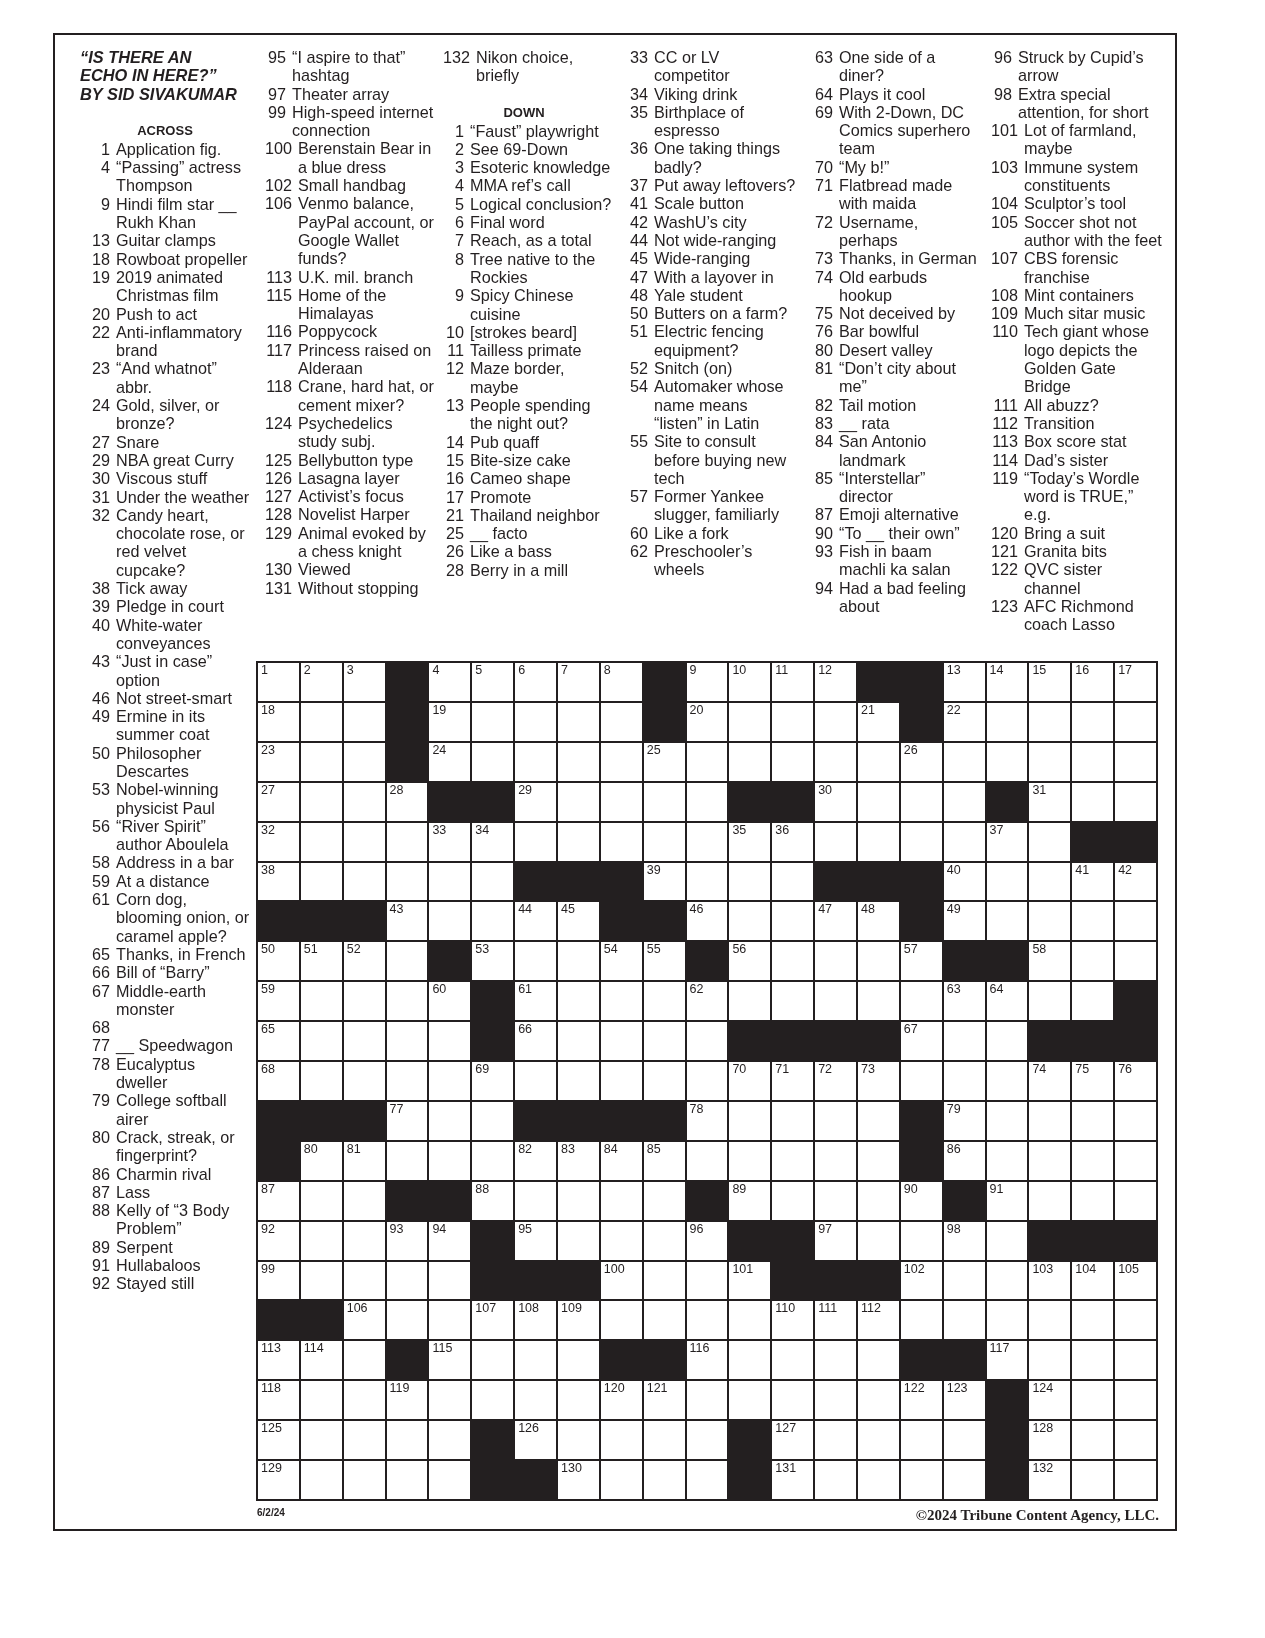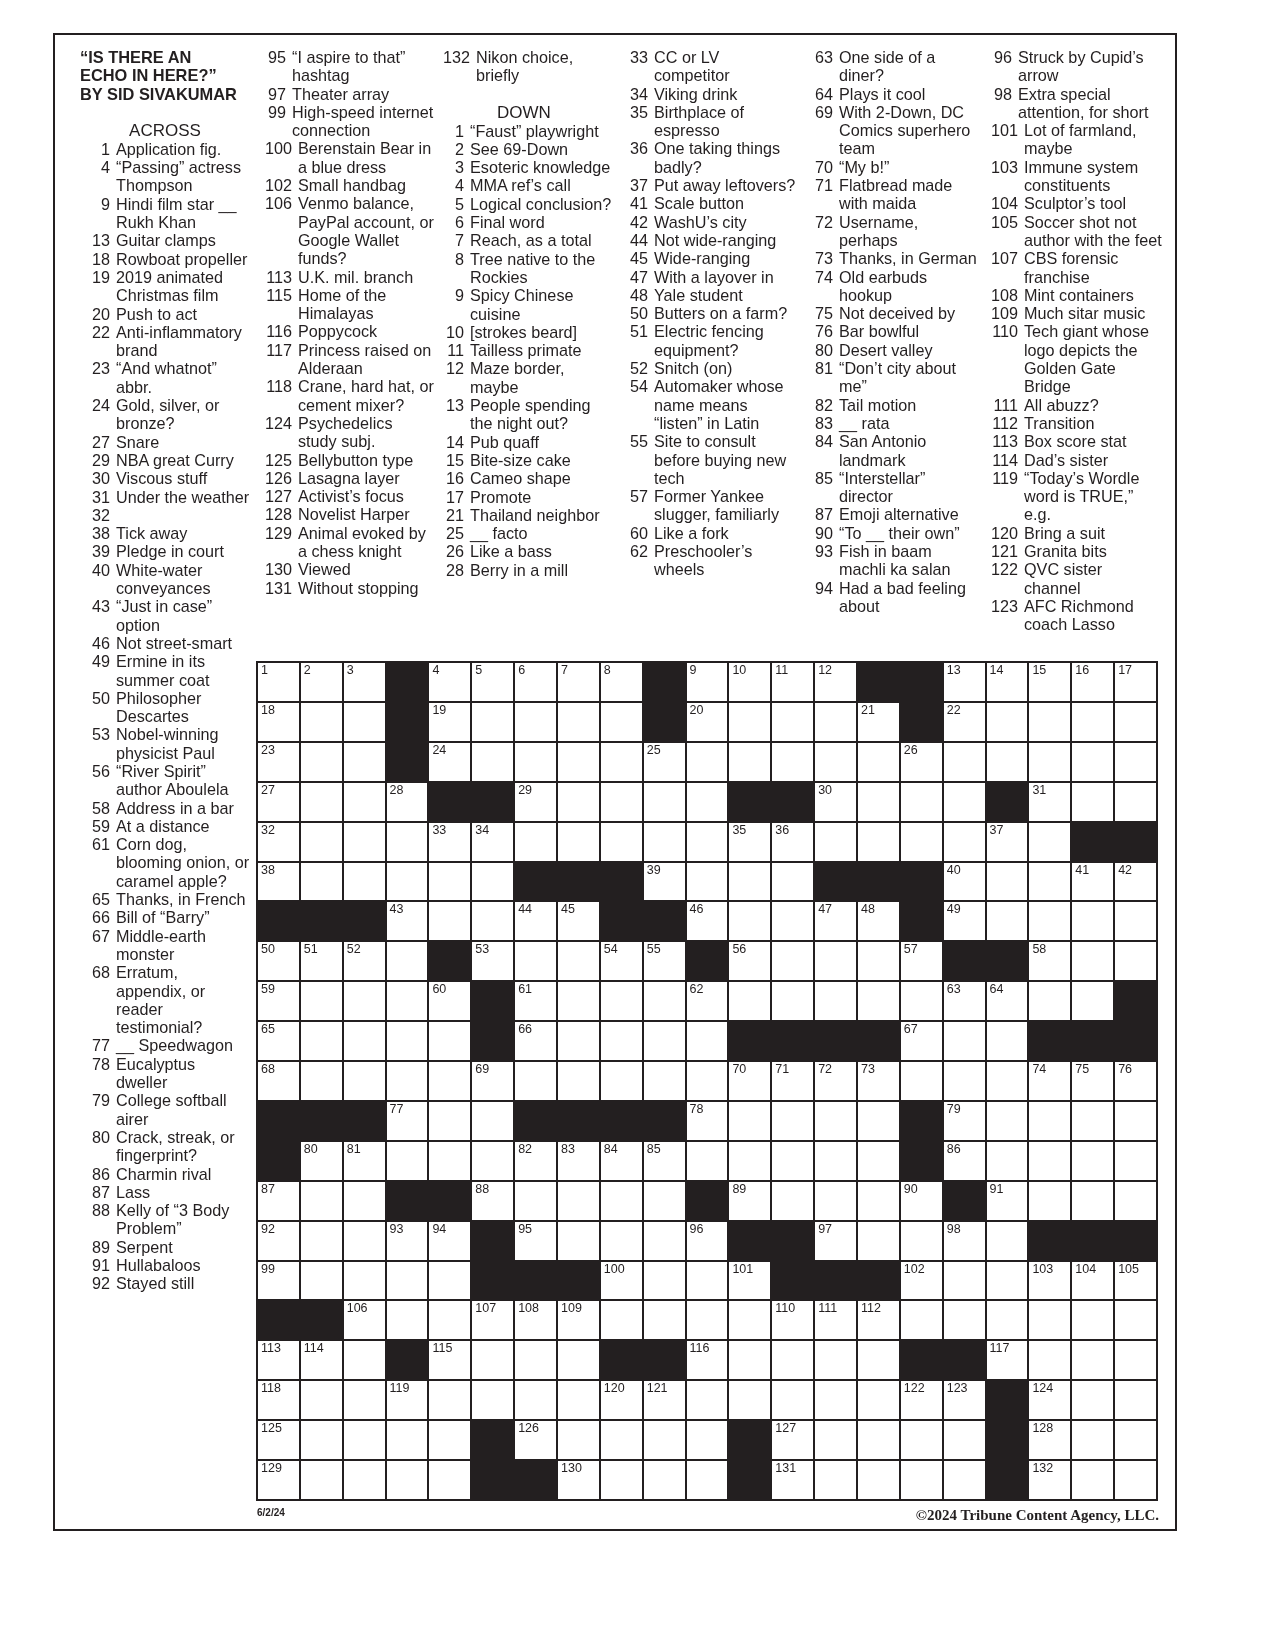--- a/index.html
+++ b/index.html
@@ -1,20 +1,20 @@
 <!DOCTYPE html>
 <html><head>
 <meta charset="utf-8">
 <style>
   html,body{margin:0;padding:0;background:#fff;}
   body{width:1265px;height:1638px;position:relative;font-family:"Liberation Sans",sans-serif;color:#231f20;}
   .frame{position:absolute;left:53px;top:33px;width:1124px;height:1498px;border:2px solid #231f20;box-sizing:border-box;}
   .col{position:absolute;top:48px;font-size:16.2px;line-height:18.3px;}
-  .title{font-weight:bold;font-size:16.4px;line-height:18.3px;text-transform:none;margin-bottom:18px;}
-  .hdr{font-weight:normal;font-size:17px;text-align:center;margin:2px 0 0 0;line-height:19px;}
+  .title{font-weight:bold;font-size:16.4px;line-height:18.3px;text-transform:none;margin-bottom:18px;font-style:italic;}
+  .hdr{font-weight:bold;font-size:13px;text-align:center;margin:2px 0 0 0;line-height:19px;}
   .clue{display:flex;}
   .clue .n{width:30px;text-align:right;flex:none;padding-right:6px;}
   .clue .t{flex:1;}
   .clue.w3 .n{width:36px;}
   #grid{position:absolute;left:256px;top:661px;width:902px;height:840px;display:grid;grid-template-columns:repeat(21,1fr);grid-template-rows:repeat(21,1fr);border:2px solid #231f20;box-sizing:border-box;background:#231f20;gap:2px;}
   .cell{background:#fff;position:relative;}
   .cell.blk{background:#231f20;}
   .cell .num{position:absolute;left:3px;top:1px;font-size:12.5px;line-height:13px;}
   .date{position:absolute;left:257px;top:1507px;font-weight:bold;font-size:10px;}
   .copy{position:absolute;right:106px;top:1507px;font-weight:bold;font-size:15px;font-family:"Liberation Serif",serif;}
@@ -83,20 +83,21 @@
       <div class="clue">
         <span class="n">30</span>
         <span class="t">Viscous stuff</span>
       </div>
       <div class="clue">
         <span class="n">31</span>
         <span class="t">Under the weather</span>
       </div>
       <div class="clue">
         <span class="n">32</span>
+        <span class="t">Candy heart, chocolate rose, or red velvet cupcake?</span>
       </div>
       <div class="clue">
         <span class="n">38</span>
         <span class="t">Tick away</span>
       </div>
       <div class="clue">
         <span class="n">39</span>
         <span class="t">Pledge in court</span>
       </div>
       <div class="clue">
@@ -146,21 +147,20 @@
       <div class="clue">
         <span class="n">66</span>
         <span class="t">Bill of “Barry”</span>
       </div>
       <div class="clue">
         <span class="n">67</span>
         <span class="t">Middle-earth monster</span>
       </div>
       <div class="clue">
         <span class="n">68</span>
-        <span class="t">Erratum, appendix, or reader testimonial?</span>
       </div>
       <div class="clue">
         <span class="n">77</span>
         <span class="t">__ Speedwagon</span>
       </div>
       <div class="clue">
         <span class="n">78</span>
         <span class="t">Eucalyptus dweller</span>
       </div>
       <div class="clue">

